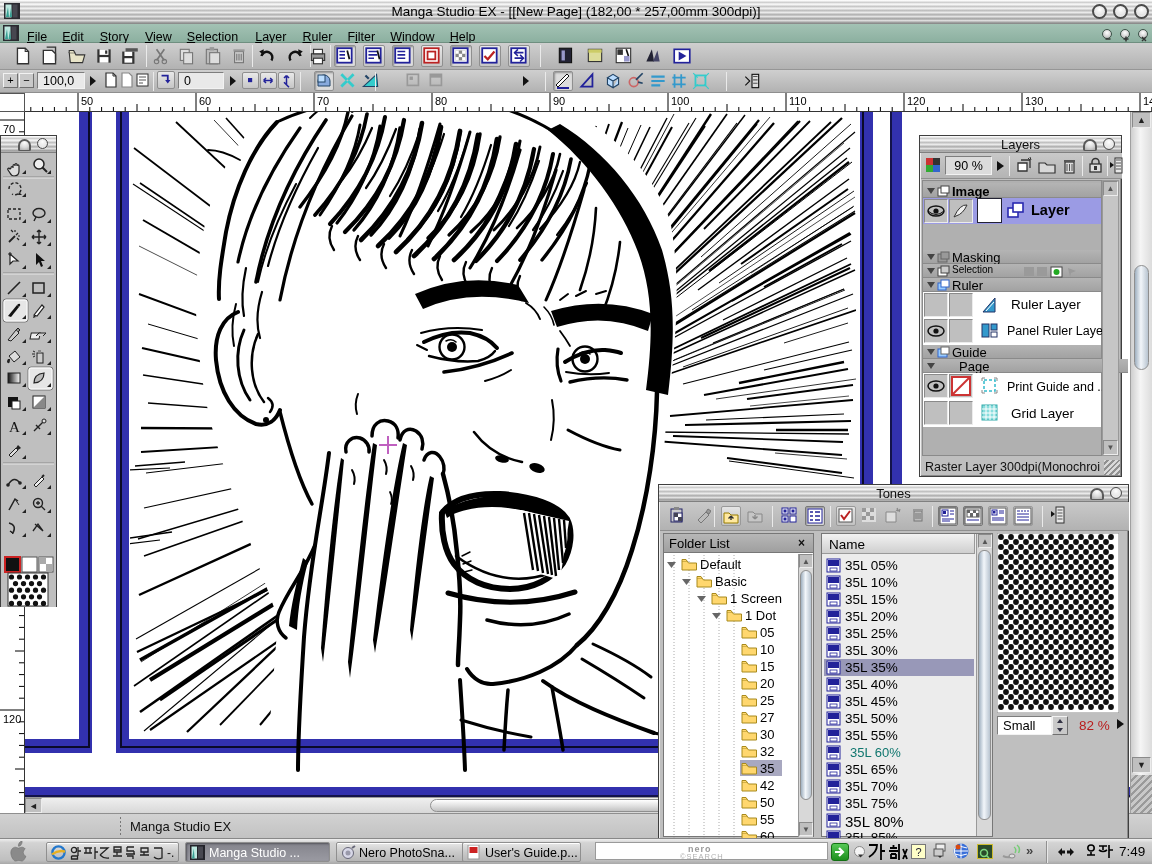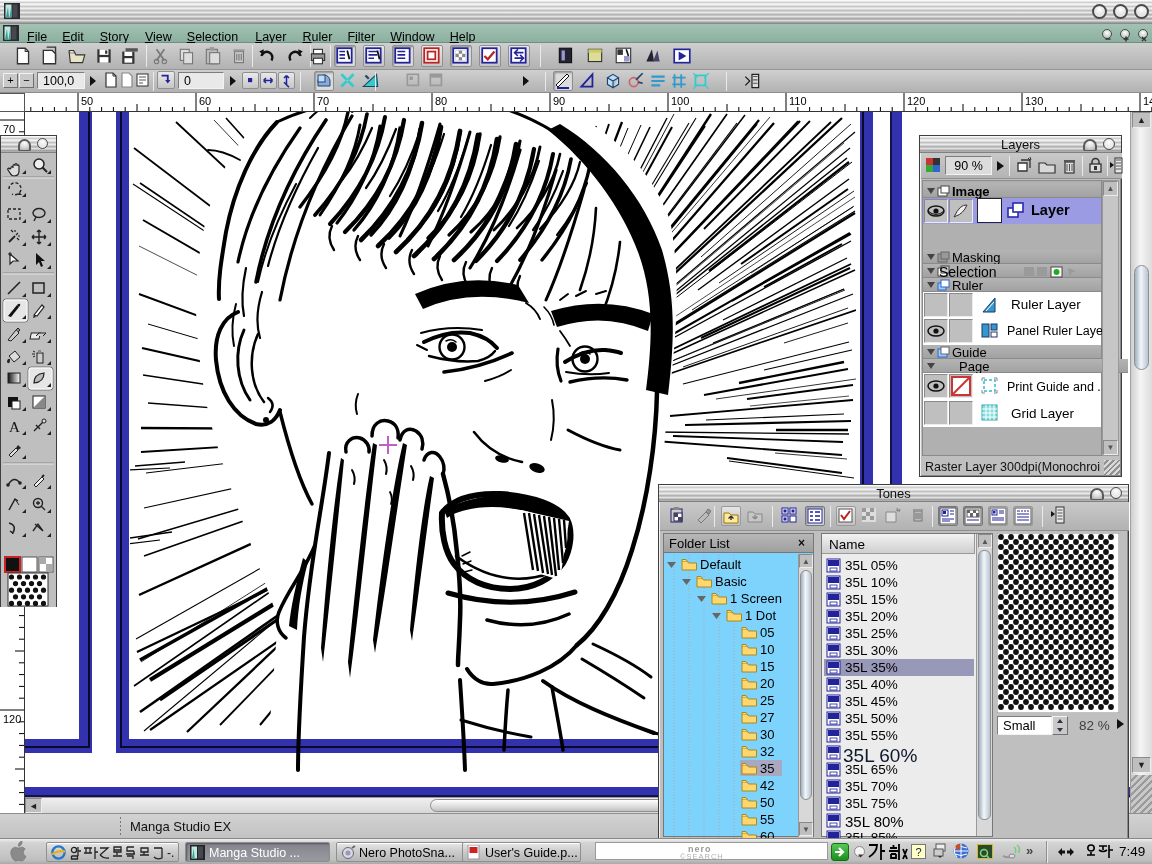--- a/index.html
+++ b/index.html
@@ -23,20 +23,21 @@
 </style></head><body>
 <div id="app">
 
 <div class="abs metal" style="left:0;top:0;width:1152px;height:24px;border-bottom:1px solid #8c8c8c">
   <svg class="abs" style="left:4px;top:3px" width="18" height="18">
         <rect x="0" y="0" width="16" height="16" fill="#2a2a30"></rect>
         <rect x="1.5" y="1.5" width="6" height="13" fill="#bfe8e0"></rect>
         <path d="M2,14 L4,4 L5,14 Z M5.5,14 L7,5 L8,14 Z" fill="#379f92"></path>
         <rect x="8.5" y="1.5" width="5" height="13" fill="#474750"></rect>
       </svg>
+  <div class="abs" style="left:0;right:0;top:4px;text-align:center;font-size:13.5px;color:#000">Manga Studio EX - [[New Page] (182,00 * 257,00mm 300dpi)]</div>
   <div class="abs ball" style="left:1092px;top:4px;width:15px;height:15px"></div>
   <div class="abs ball" style="left:1113px;top:4px;width:15px;height:15px"></div>
   <div class="abs ball" style="left:1134px;top:4px;width:15px;height:15px"></div>
 </div>
 
 <div class="abs" style="left:0;top:24px;width:1152px;height:19px;background:linear-gradient(180deg,#a3c2b4,#8cb0a0);border-bottom:1px solid #6f8f80">
   <svg class="abs" style="left:3px;top:1px" width="17" height="17">
         <rect x="0" y="0" width="16" height="16" fill="#2a2a30"></rect>
         <rect x="1.5" y="1.5" width="6" height="13" fill="#bfe8e0"></rect>
         <path d="M2,14 L4,4 L5,14 Z M5.5,14 L7,5 L8,14 Z" fill="#379f92"></path>
@@ -1071,21 +1072,21 @@
           </svg>
     <span style="position:absolute;left:29px;top:0px;font-size:13px">Masking</span>
   </div>
 
   <div class="abs hdr" style="left:0;top:83px;width:178px;height:14px">
     <span style="position:absolute;left:4px;top:4px;width:0;height:0;border-top:6px solid #444;border-left:4px solid transparent;border-right:4px solid transparent"></span>
     <svg class="abs" style="left:14px;top:1px" width="13" height="12">
             <rect x="1" y="3" width="9" height="8" fill="#fff" stroke="#444"></rect>
             <rect x="4" y="1" width="8" height="7" fill="#ccc" stroke="#444"></rect>
           </svg>
-    <span style="position:absolute;left:16px;top:0px;font-size:14px">Selection</span>
+    <span style="position:absolute;left:29px;top:0px;font-size:10px">Selection</span>
     <svg class="abs" style="left:100px;top:1px" width="70" height="13">
             <rect x="1" y="2" width="10" height="9" fill="#9a9a9a"></rect>
             <rect x="14" y="2" width="10" height="9" fill="#9a9a9a"></rect>
             <rect x="28" y="2" width="11" height="10" fill="#fff" stroke="#444"></rect>
             <circle cx="33.5" cy="7" r="3" fill="#2a2"></circle>
             <path d="M45,3 l8,3 -5,2 -1,4 Z" fill="#9a9a9a"></path>
           </svg>
   </div>
 
   <div class="abs hdr" style="left:0;top:97px;width:178px;height:14px">
@@ -1253,21 +1254,21 @@
             <path d="M1,5 l4,3 -4,3 Z" fill="#111"></path>
             <rect x="6" y="1" width="8" height="16" fill="#e8e8e8" stroke="#333"></rect>
             <path d="M7.5,4 h5 M7.5,7 h5 M7.5,10 h5 M7.5,13 h5" stroke="#555"></path>
           </svg></div>
 <div class="abs tsep" style="left:54px;top:4px;height:21px"></div>
 <div class="abs tsep" style="left:112px;top:4px;height:21px"></div>
 <div class="abs tsep" style="left:170px;top:4px;height:21px"></div>
 <div class="abs tsep" style="left:272px;top:4px;height:21px"></div>
 <div class="abs tsep" style="left:382px;top:4px;height:21px"></div>
 </div>
-<div class="abs" style="left:4px;top:48px;width:151px;height:304px;border:1px solid #777;background:#7dd3fc">
+<div class="abs" style="left:4px;top:48px;width:151px;height:304px;border:1px solid #777;background:#ffffff">
 <div class="abs" style="left:0;top:0;width:149px;height:19px;background:linear-gradient(180deg,#b7b7b7,#9f9f9f);border-bottom:1px solid #777">
           <span style="position:absolute;left:5px;top:2px;font-size:13px;color:#000">Folder List</span>
           <span style="position:absolute;left:134px;top:2px;font-size:12px;font-weight:bold;color:#111">×</span>
         </div>
 <svg class="abs" style="left:0;top:21px" width="135" height="283">
 <line x1="10" y1="0" x2="10" y2="283" stroke="#aaa" stroke-dasharray="1,2"></line>
 <line x1="25" y1="0" x2="25" y2="283" stroke="#aaa" stroke-dasharray="1,2"></line>
 <line x1="40" y1="0" x2="40" y2="283" stroke="#aaa" stroke-dasharray="1,2"></line>
 <line x1="55" y1="0" x2="55" y2="283" stroke="#aaa" stroke-dasharray="1,2"></line>
 <line x1="70" y1="0" x2="70" y2="283" stroke="#aaa" stroke-dasharray="1,2"></line>
@@ -1428,21 +1429,21 @@
             <rect x="4" y="10" width="7" height="3" fill="none" stroke="#229" stroke-width="0.8"></rect>
           </svg>
           <span style="position:absolute;left:21px;top:1px;font-size:13.5px;color:#000">35L 55%</span>
         </div>
 <div class="abs" style="left:2px;top:210px;width:150px;height:17px;">
           <svg class="abs" style="left:2px;top:1px" width="15" height="15">
             <rect x="1" y="1" width="13" height="13" fill="#fff" stroke="#229"></rect>
             <rect x="2" y="2" width="11" height="6" fill="#229"></rect>
             <rect x="4" y="10" width="7" height="3" fill="none" stroke="#229" stroke-width="0.8"></rect>
           </svg>
-          <span style="position:absolute;left:19px;top:1px;font-size:19px;color:#0f172a">35L 60%</span>
+          <span style="position:absolute;left:26px;top:1px;font-size:13px;color:#0f766e">35L 60%</span>
         </div>
 <div class="abs" style="left:2px;top:227px;width:150px;height:17px;">
           <svg class="abs" style="left:2px;top:1px" width="15" height="15">
             <rect x="1" y="1" width="13" height="13" fill="#fff" stroke="#229"></rect>
             <rect x="2" y="2" width="11" height="6" fill="#229"></rect>
             <rect x="4" y="10" width="7" height="3" fill="none" stroke="#229" stroke-width="0.8"></rect>
           </svg>
           <span style="position:absolute;left:21px;top:1px;font-size:13.5px;color:#000">35L 65%</span>
         </div>
 <div class="abs" style="left:2px;top:244px;width:150px;height:17px;">
@@ -1886,21 +1887,21 @@
 <circle cx="84" cy="174" r="2.9" fill="#111"></circle>
 <circle cx="94" cy="174" r="2.9" fill="#111"></circle>
 <circle cx="104" cy="174" r="2.9" fill="#111"></circle>
 <circle cx="114" cy="174" r="2.9" fill="#111"></circle>
 </svg>
 <div class="abs sunk" style="left:338px;top:231px;width:55px;height:19px;background:#fff;font-size:13px;line-height:17px;padding-left:5px">Small</div>
 <div class="abs raise" style="left:393px;top:231px;width:16px;height:19px;background:#c9c9c9"><svg width="14" height="17">
           <path d="M7,2 l3,4 h-6 Z" fill="#334"></path>
           <path d="M7,15 l-3,-4 h6 Z" fill="#334"></path>
         </svg></div>
-<div class="abs" style="left:420px;top:233px;font-size:13.5px;color:#404040">82 %</div>
+<div class="abs" style="left:420px;top:233px;font-size:13.5px;color:#b91c1c">82 %</div>
 <div class="abs" style="left:458px;top:234px;width:0;height:0;border-left:7px solid #111;border-top:5px solid transparent;border-bottom:5px solid transparent"></div>
 </div>
 
 <div class="abs" style="left:0;top:838px;width:1152px;height:26px;background:linear-gradient(180deg,#efefef 0,#d3d3d3 15%,#bfbfbf 85%,#a8a8a8);border-top:1px solid #888">
 <svg class="abs" style="left:7px;top:2px" width="21" height="22" viewBox="0 0 20 21">
         <path d="M13.5,3.5 c1,-1.5 1,-2.5 0.8,-3.5 c-1.2,0.2 -2.2,1 -2.8,2 c-0.6,1 -0.8,2 -0.6,3 c1.1,0 2,-0.5 2.6,-1.5 Z M15.5,11 c0,-2.2 1.8,-3.3 1.9,-3.4 c-1,-1.5 -2.6,-1.7 -3.2,-1.7 c-1.4,-0.1 -2.6,0.8 -3.3,0.8 c-0.7,0 -1.7,-0.8 -2.9,-0.8 c-1.5,0 -2.9,0.9 -3.6,2.2 c-1.6,2.7 -0.4,6.7 1.1,8.9 c0.7,1.1 1.6,2.3 2.8,2.2 c1.1,0 1.5,-0.7 2.9,-0.7 c1.3,0 1.7,0.7 2.9,0.7 c1.2,0 2,-1.1 2.7,-2.2 c0.9,-1.2 1.2,-2.4 1.2,-2.5 c0,0 -2.4,-0.9 -2.5,-3.5 Z" fill="#8a8a8a" stroke="#6a6a6a" stroke-width="0.5"></path>
       </svg>
 <div class="tbtn" style="left:46px;top:3px;width:133px">
   <svg style="position:absolute;left:4px;top:2px" width="15" height="15" viewBox="0 0 16 16">
           <circle cx="8" cy="8" r="6.5" fill="none" stroke="#2277cc" stroke-width="2.5"></circle>

